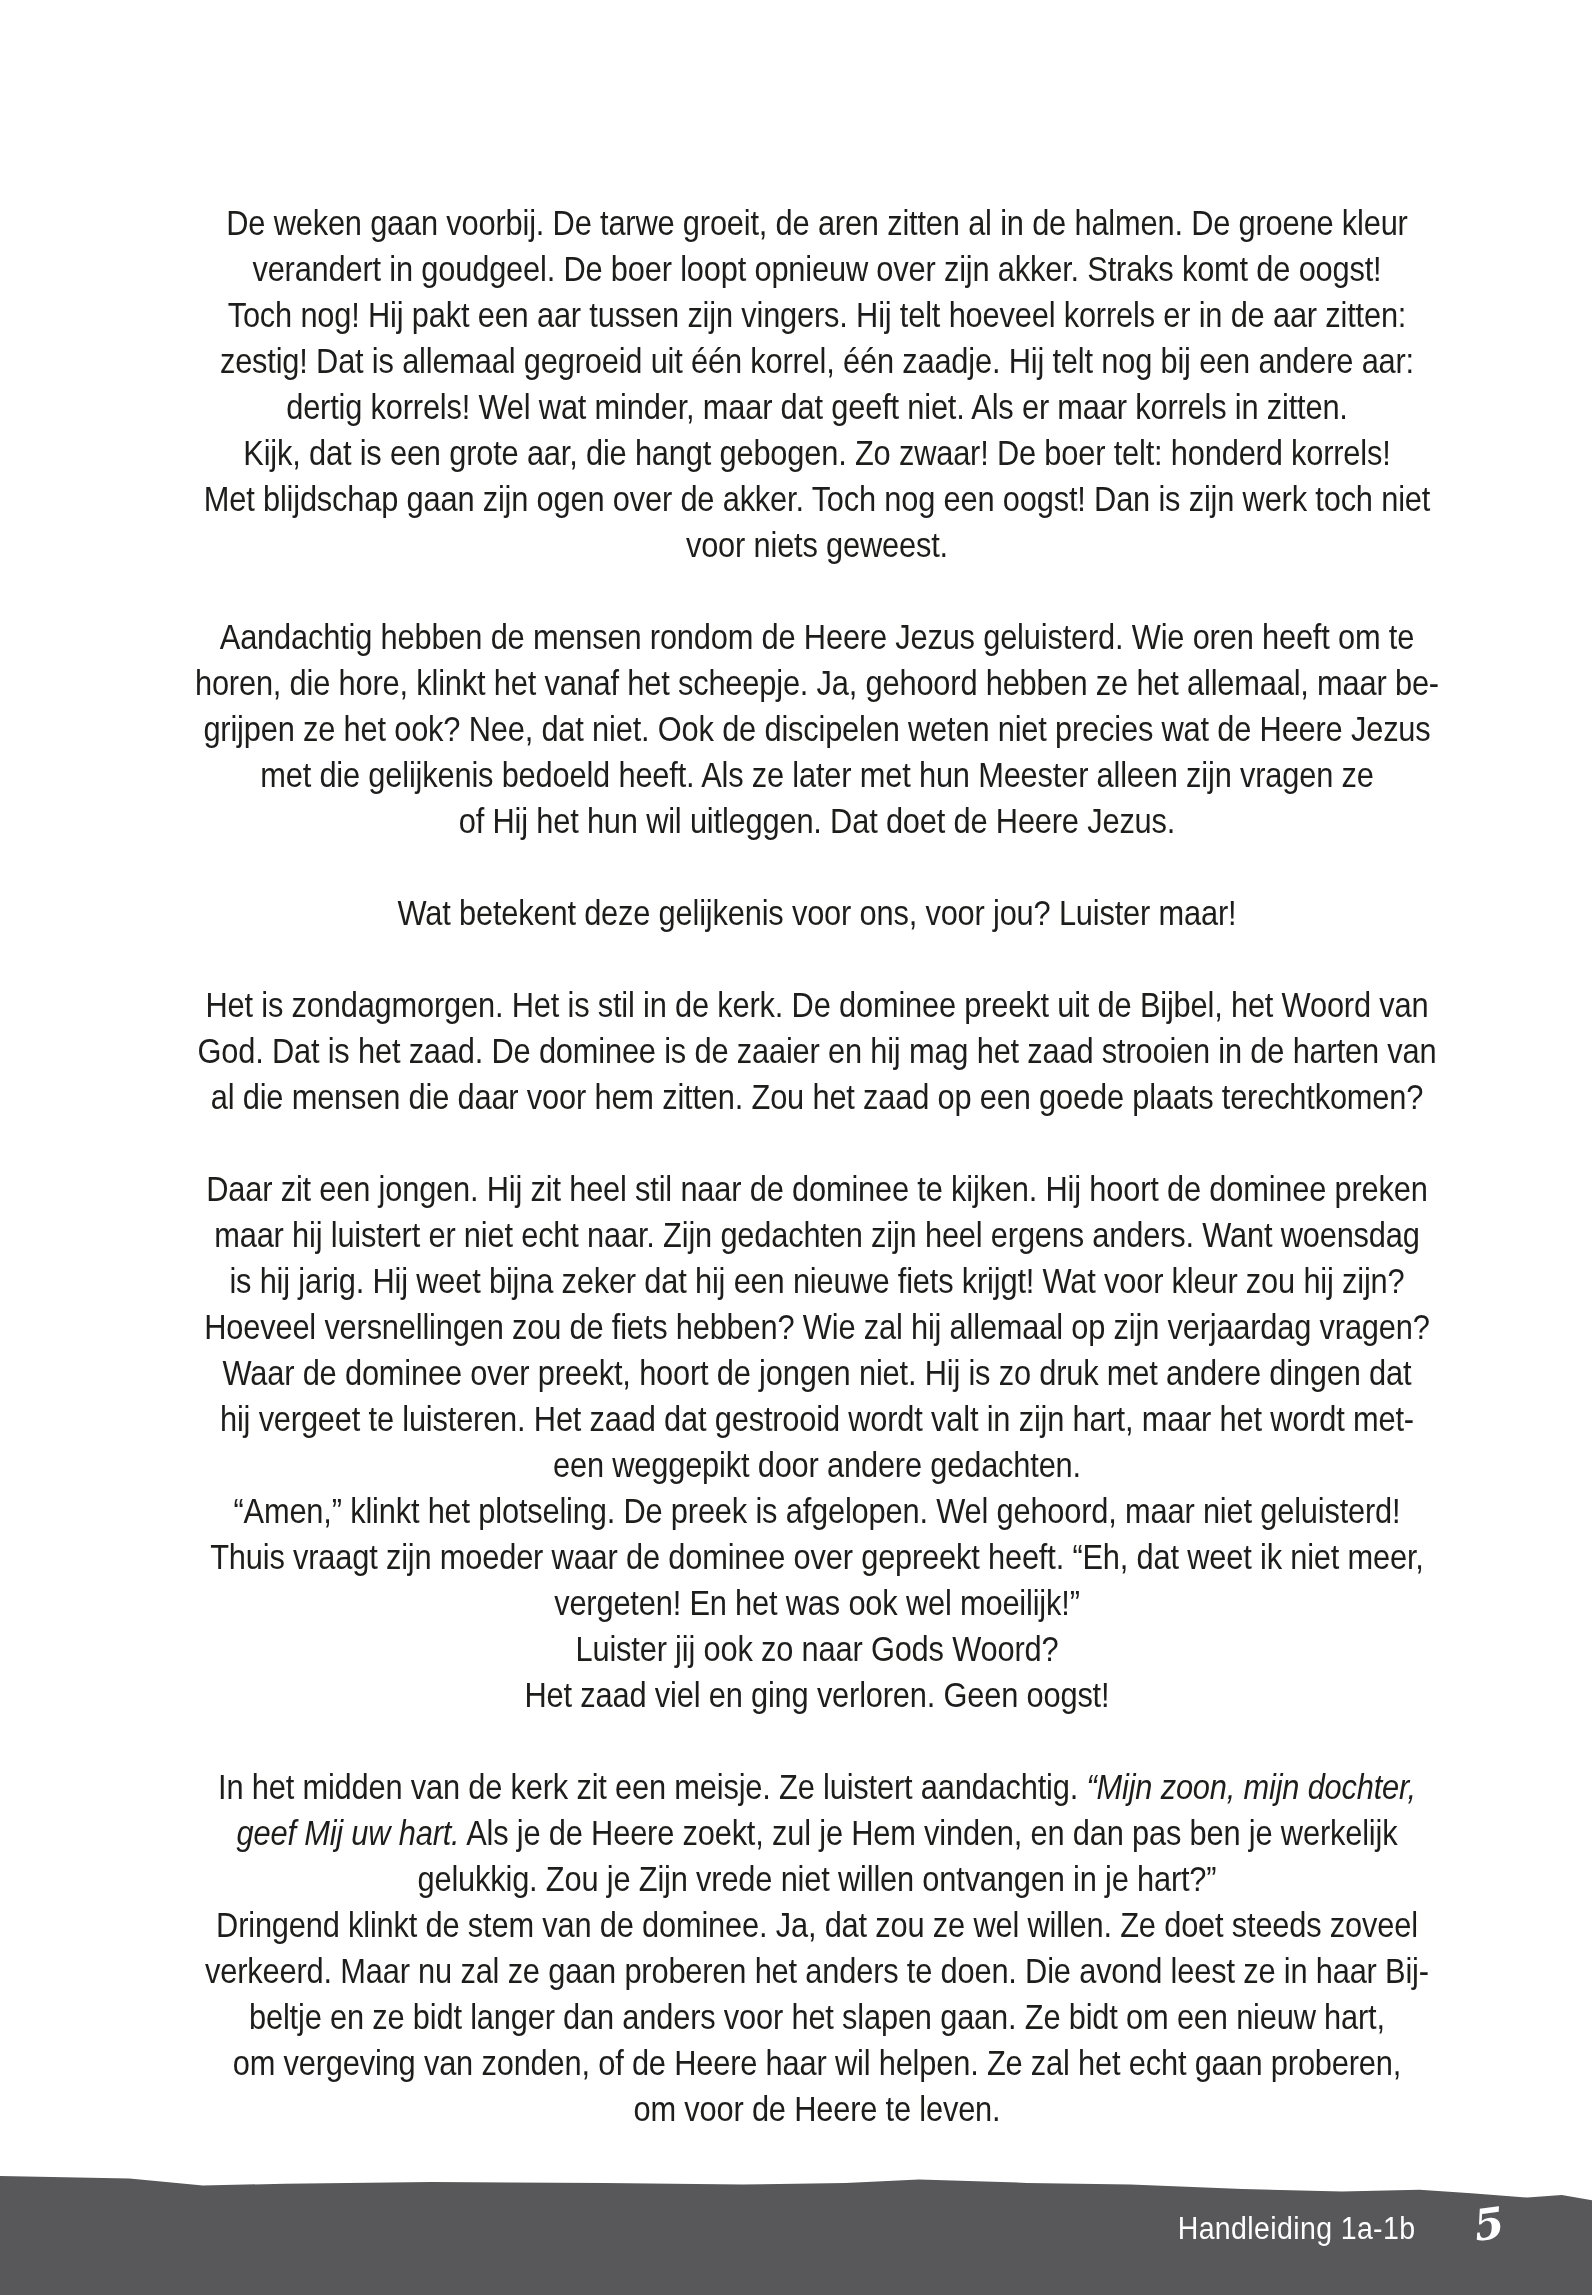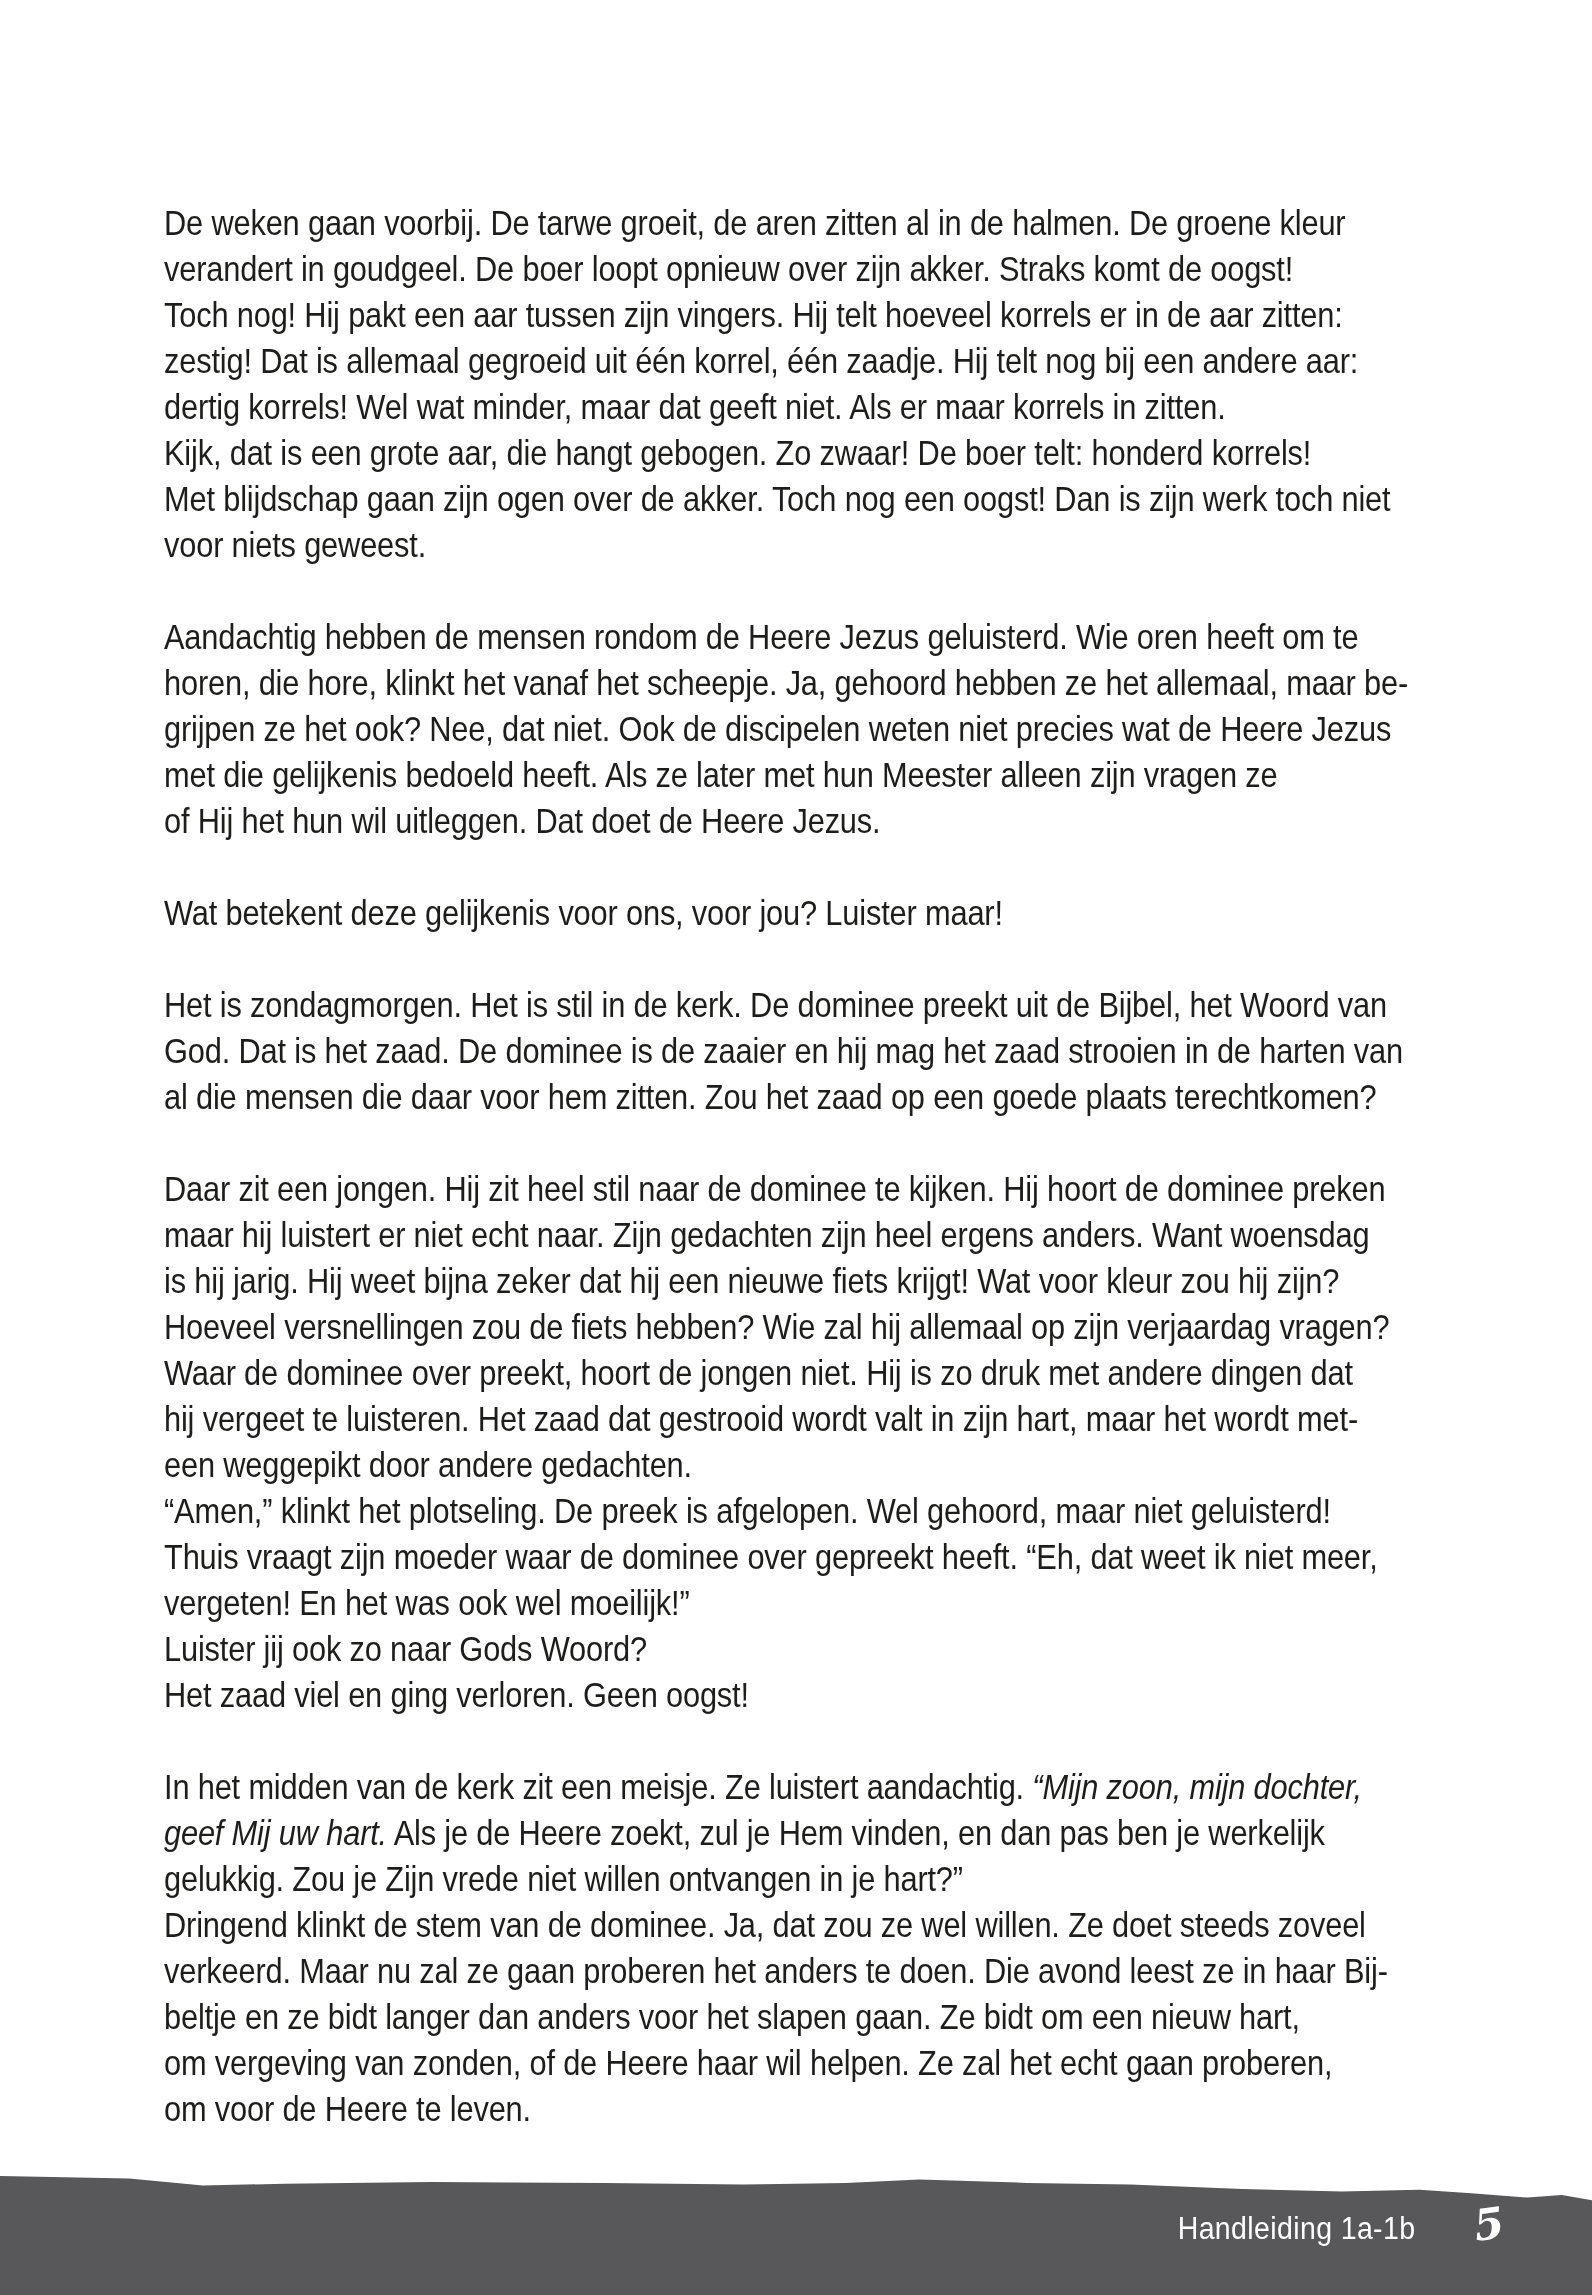--- a/index.html
+++ b/index.html
@@ -3,21 +3,21 @@
 <meta charset="utf-8">
 <style>
   html, body { margin: 0; padding: 0; }
   body {
     width: 1592px; height: 2295px;
     background: #ffffff;
     font-family: "Liberation Sans", sans-serif;
     position: relative;
     overflow: hidden;
   }
-  .page { position: absolute; inset: 0; }
+  .page { position: absolute; inset: 0; text-align: center; }
   .text-col {
     position: absolute;
     left: 164px; top: 200px;
     width: 1484px;
     color: #1d1d1b;
     font-size: 35px;
     line-height: 46px;
     transform: scaleX(0.88);
     transform-origin: 0 0;
     letter-spacing: -0.2px;

